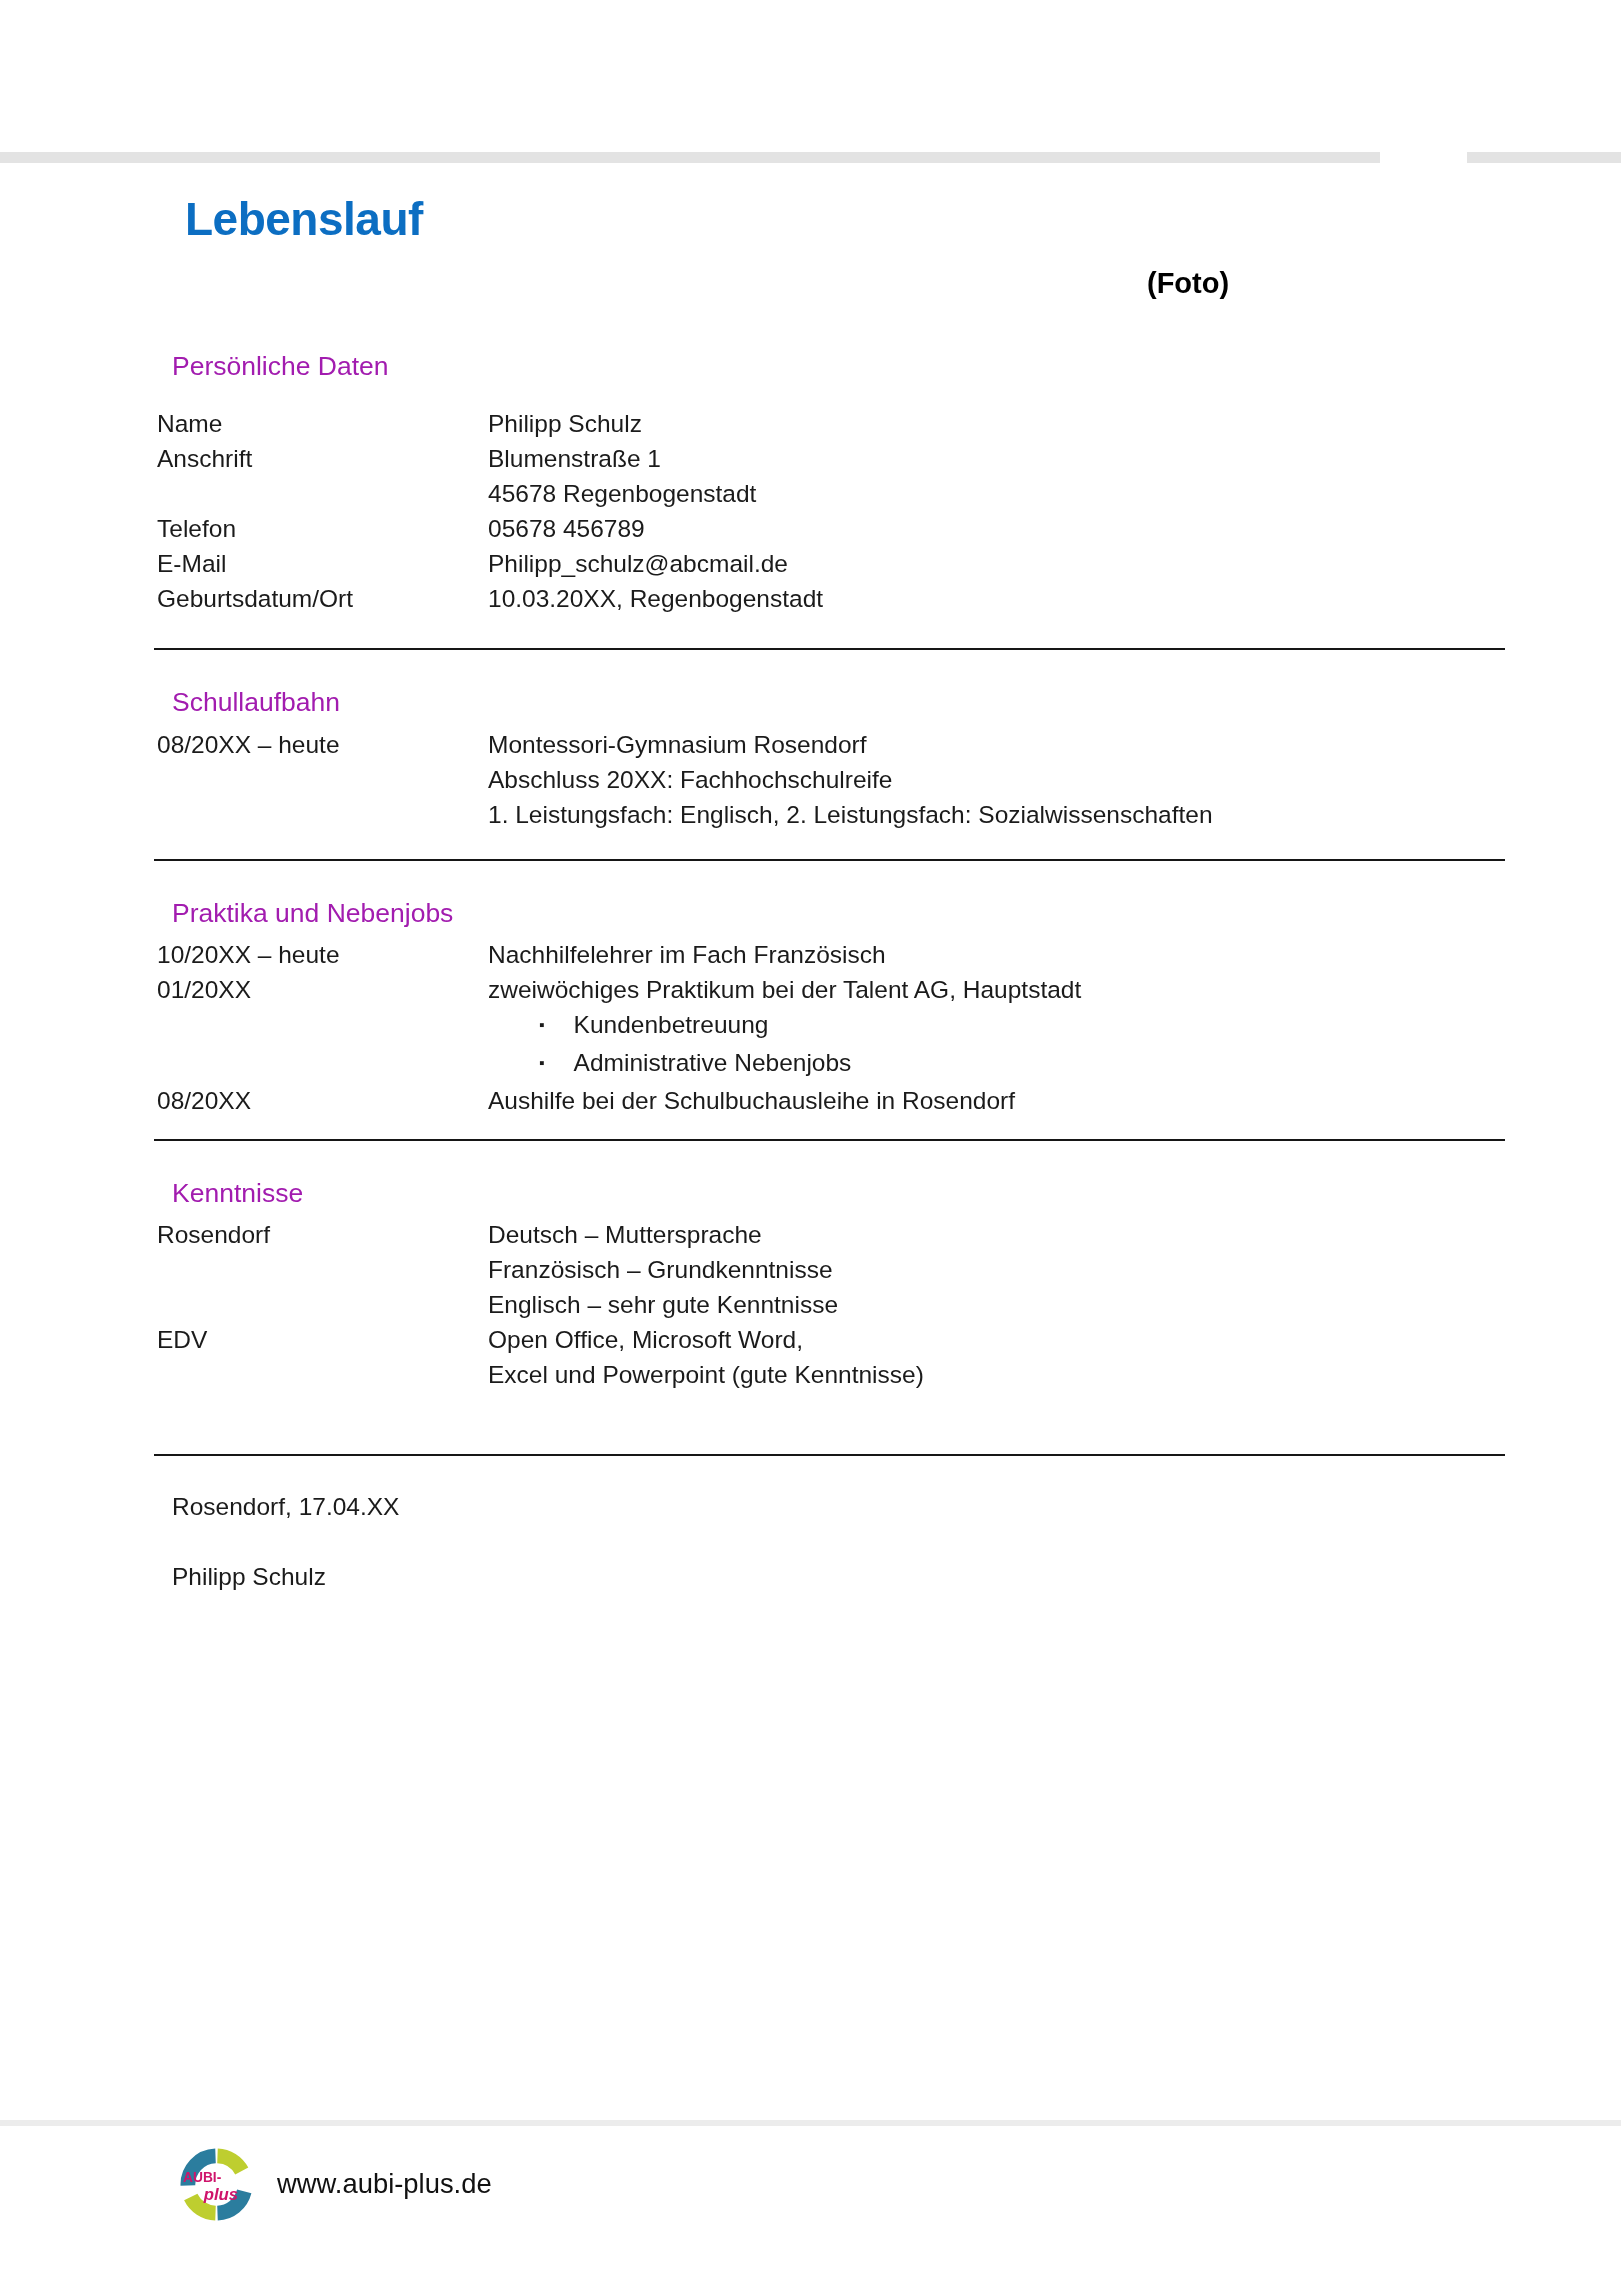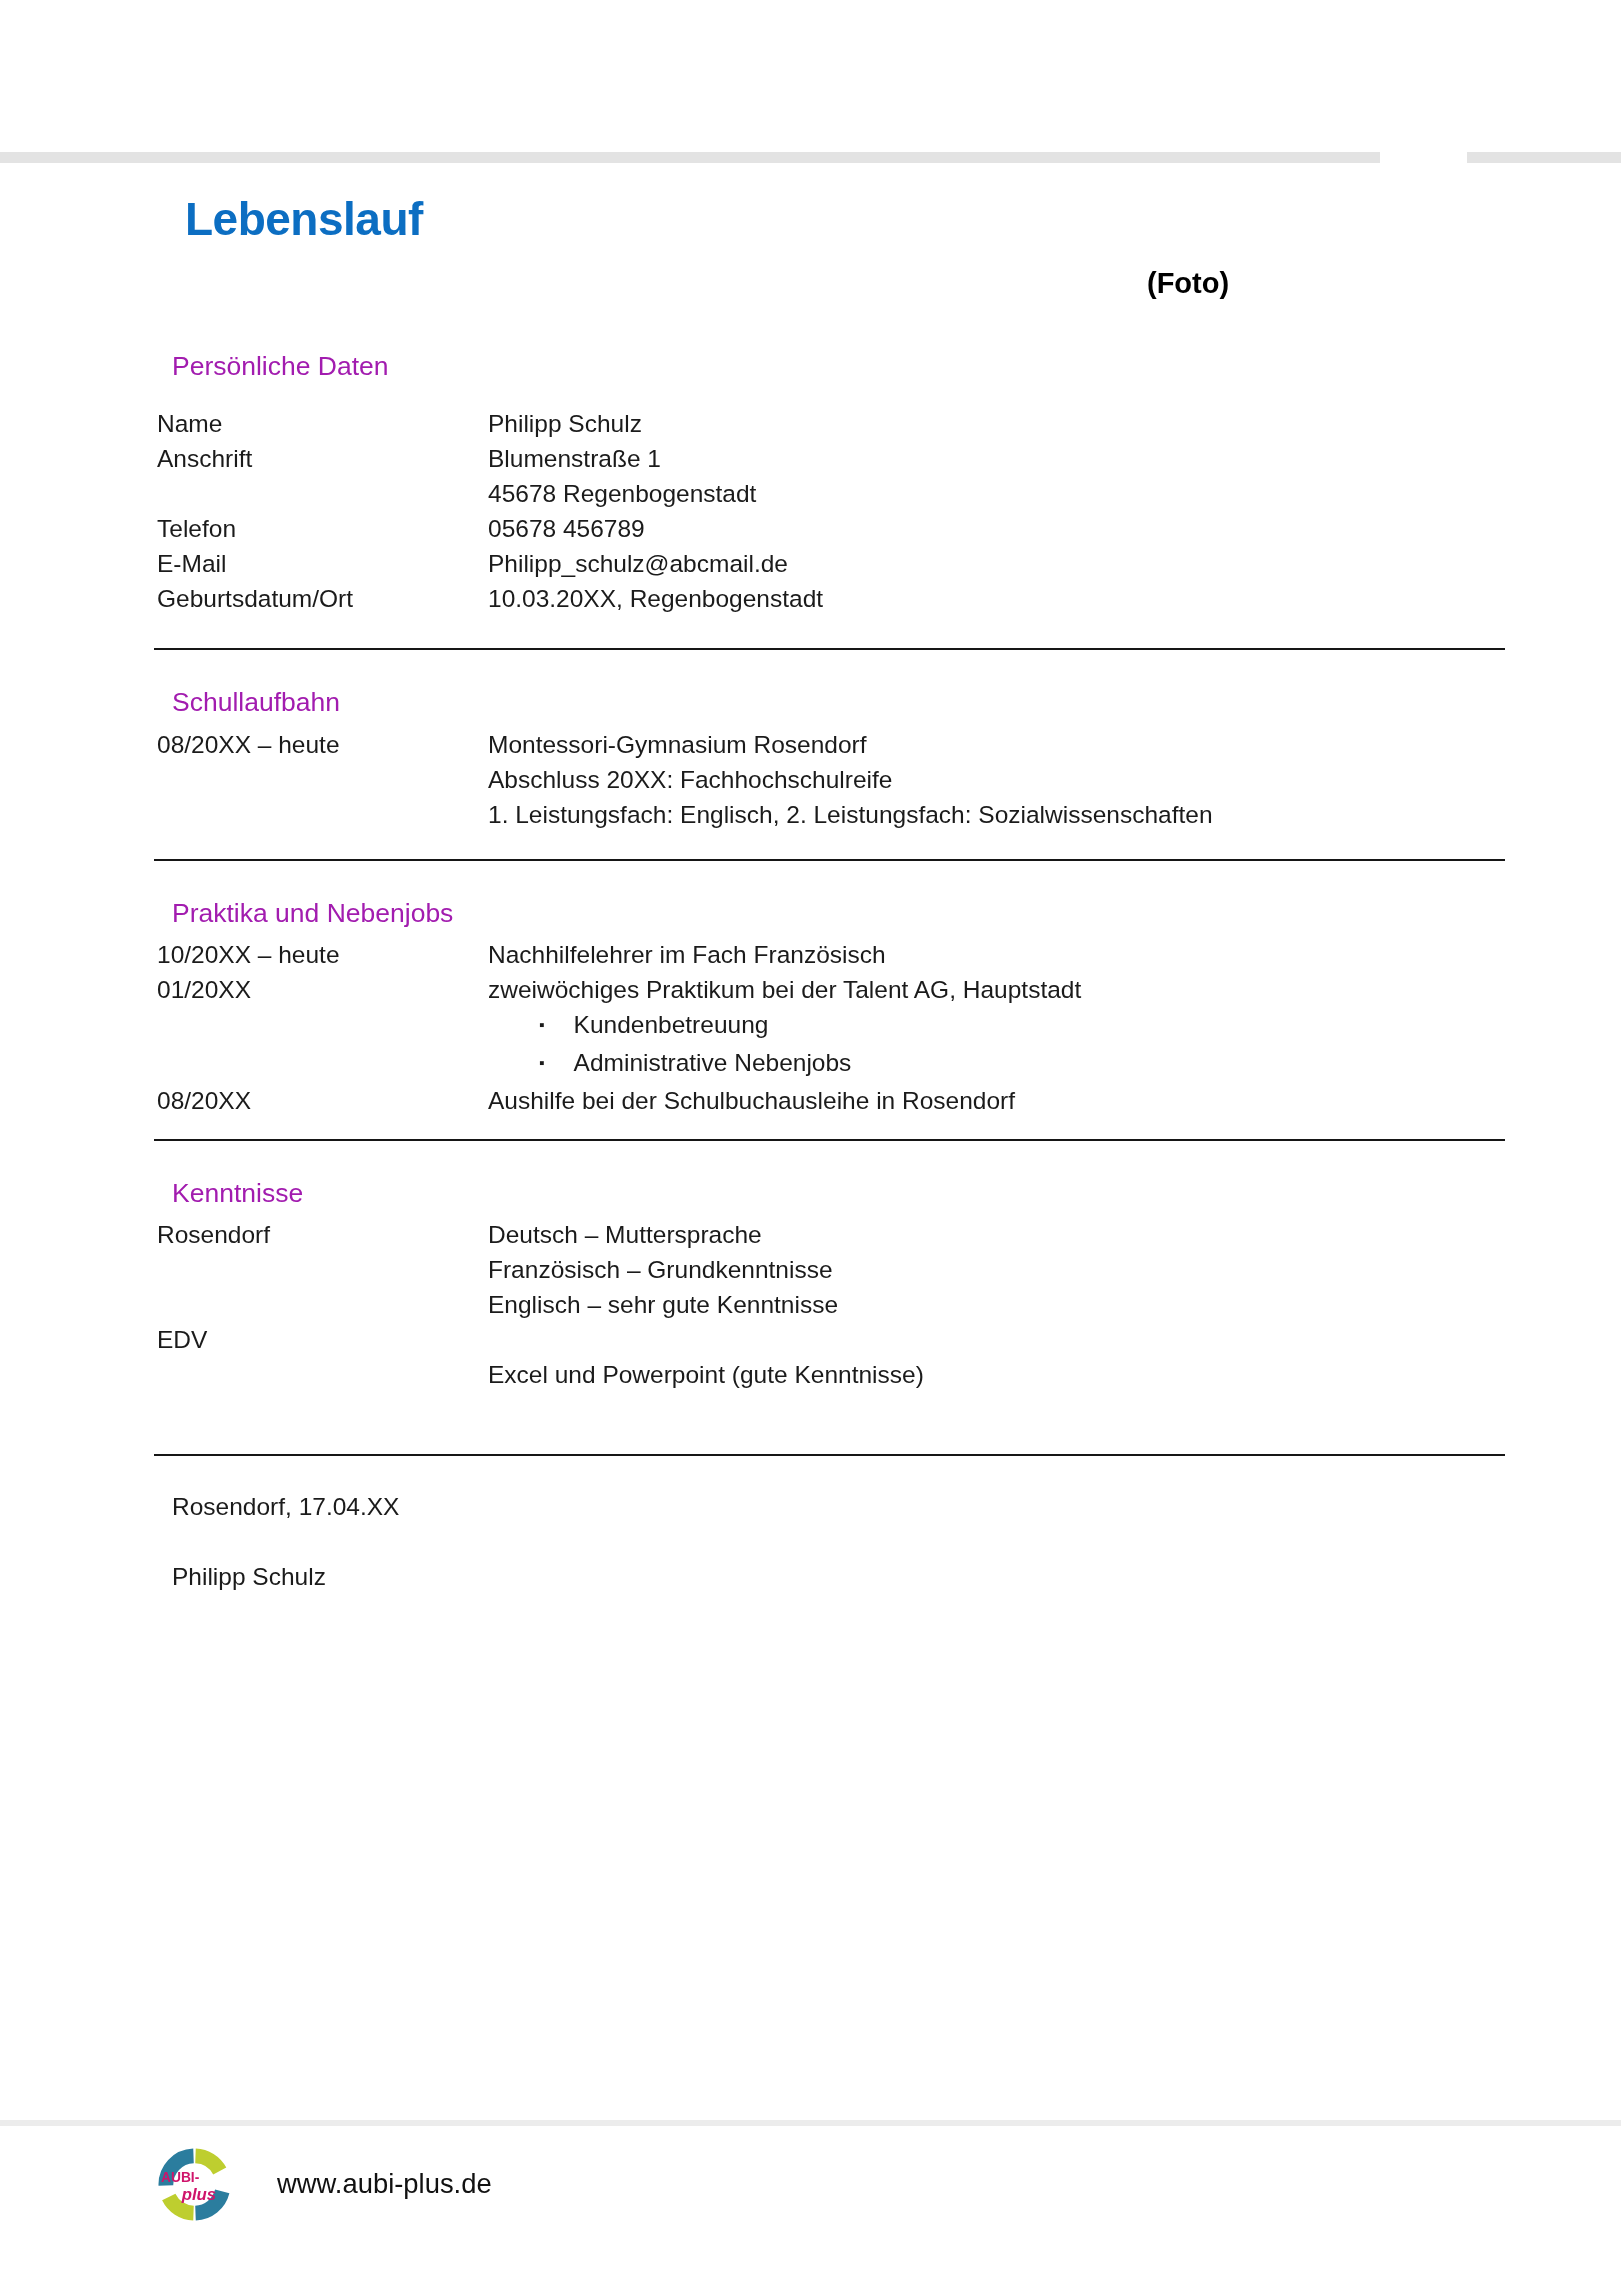--- a/index.html
+++ b/index.html
@@ -78,21 +78,21 @@
   .footer-sep {
     position: absolute;
     left: 0;
     top: 2120px;
     width: 1621px;
     height: 5.9px;
     background: #ececec;
   }
   .logo-wrap {
     position: absolute;
-    left: 158px;
+    left: 180px;
     top: 2148px;
     width: 73px;
     height: 73px;
   }
   .logo-aubi {
     font-weight: bold;
     font-size: 14px;
     font-family: "Liberation Sans", sans-serif;
   }
   .logo-plus {
@@ -204,20 +204,21 @@
       <div class="row">
         <span class="label"></span>
         <span class="value">Französisch – Grundkenntnisse</span>
       </div>
       <div class="row">
         <span class="label"></span>
         <span class="value">Englisch – sehr gute Kenntnisse</span>
       </div>
       <div class="row">
         <span class="label">EDV</span>
+        <span class="value">Open Office, Microsoft Word,</span>
       </div>
       <div class="row">
         <span class="label"></span>
         <span class="value">Excel und Powerpoint (gute Kenntnisse)</span>
       </div>
     </div>
 
   <div class="divider" style="top:1454px"></div>
 
   <div class="sig-line" style="top:1489px">Rosendorf, 17.04.XX</div>

